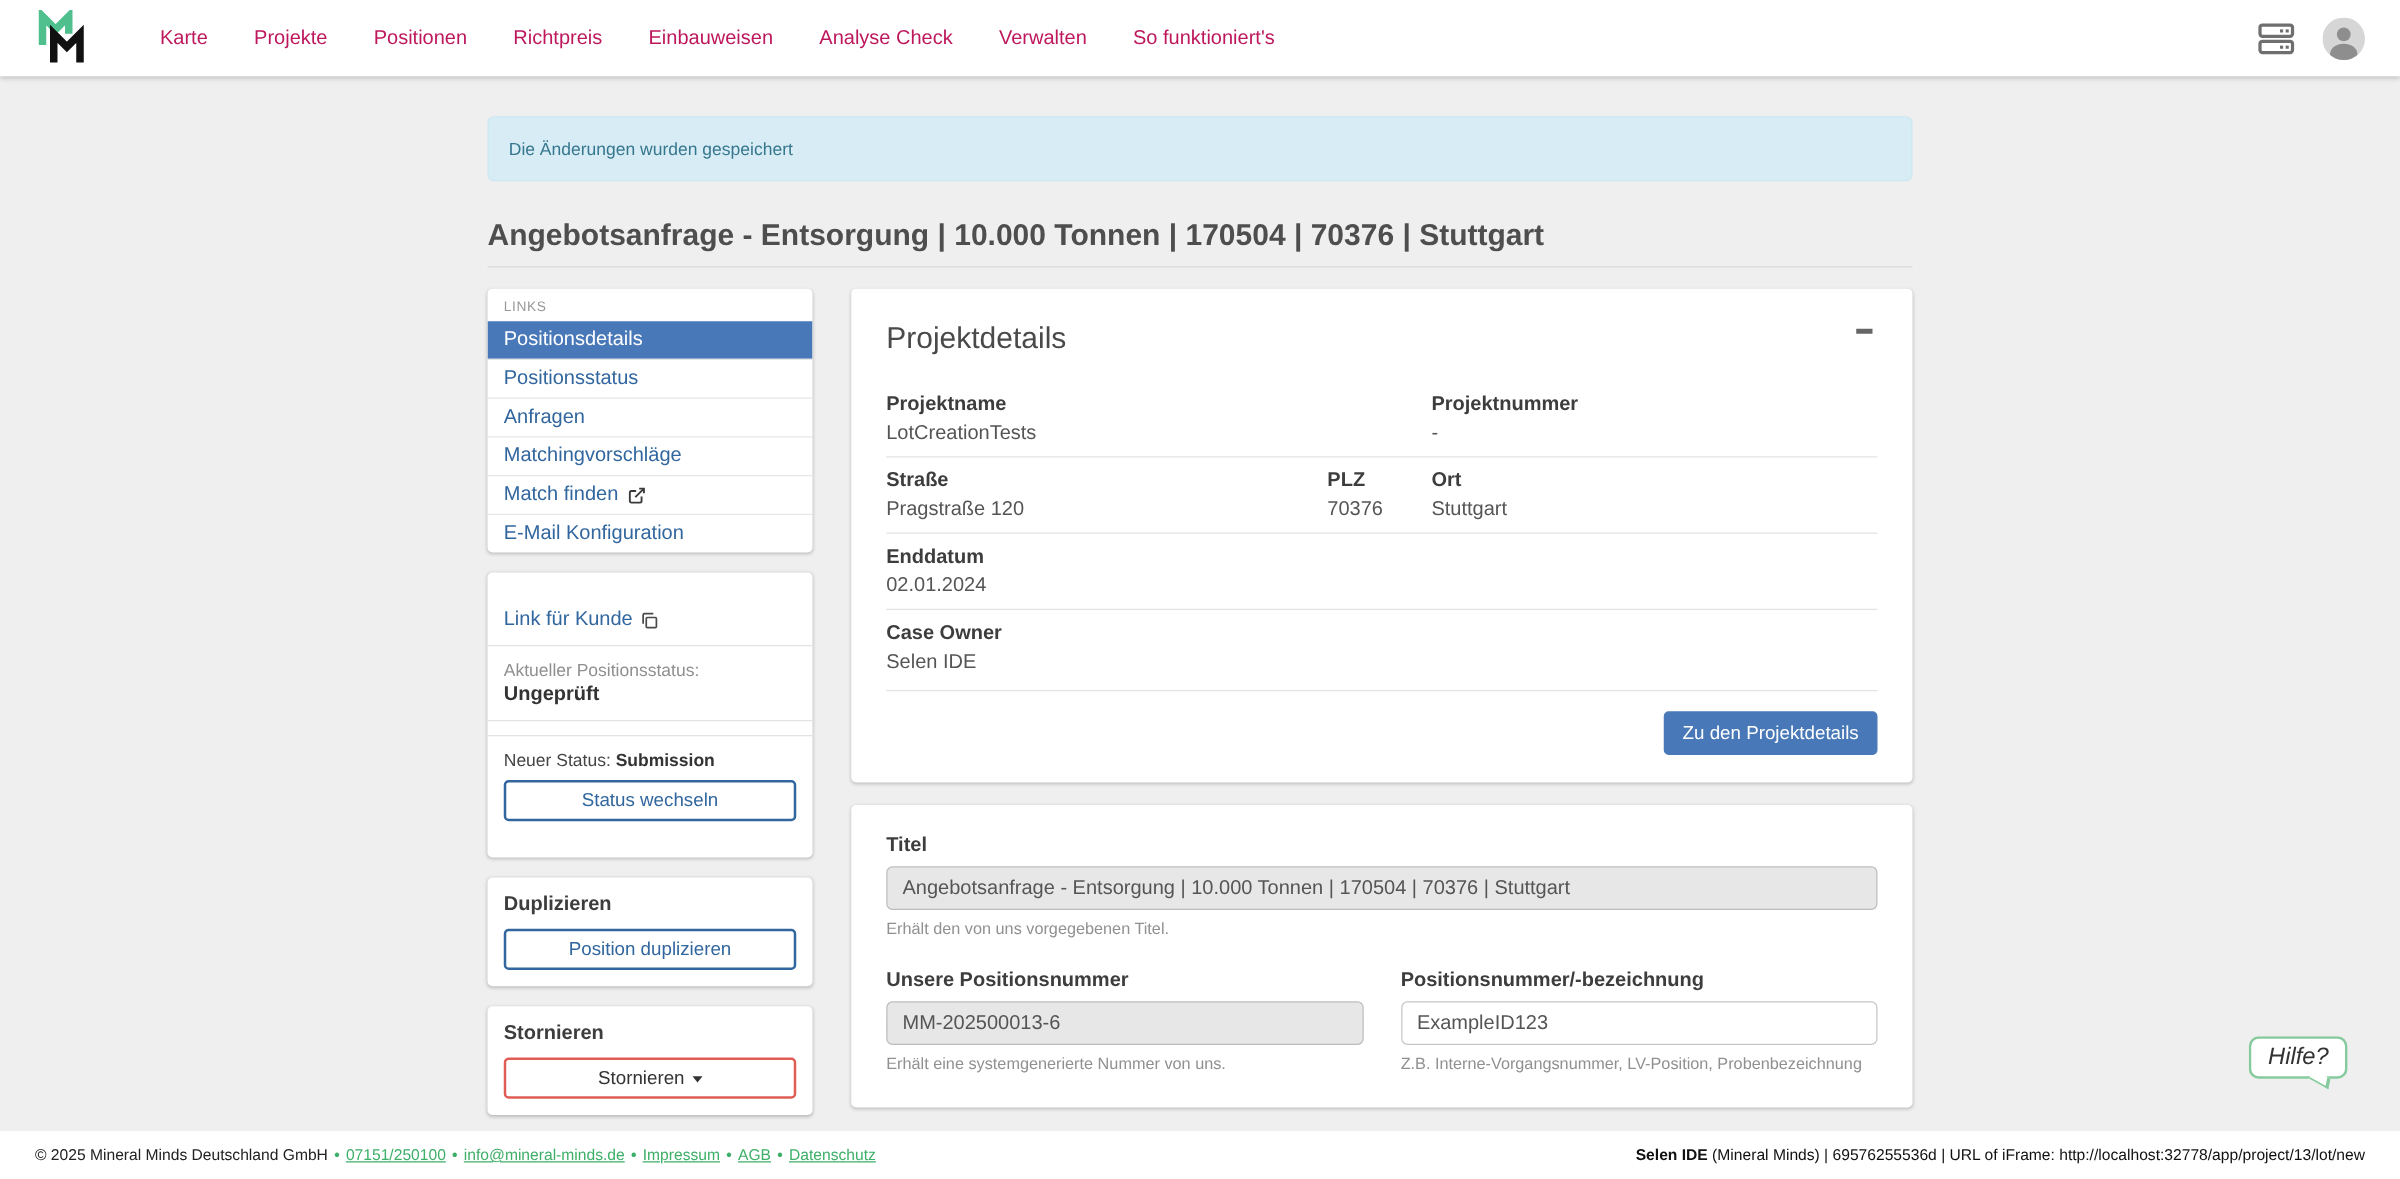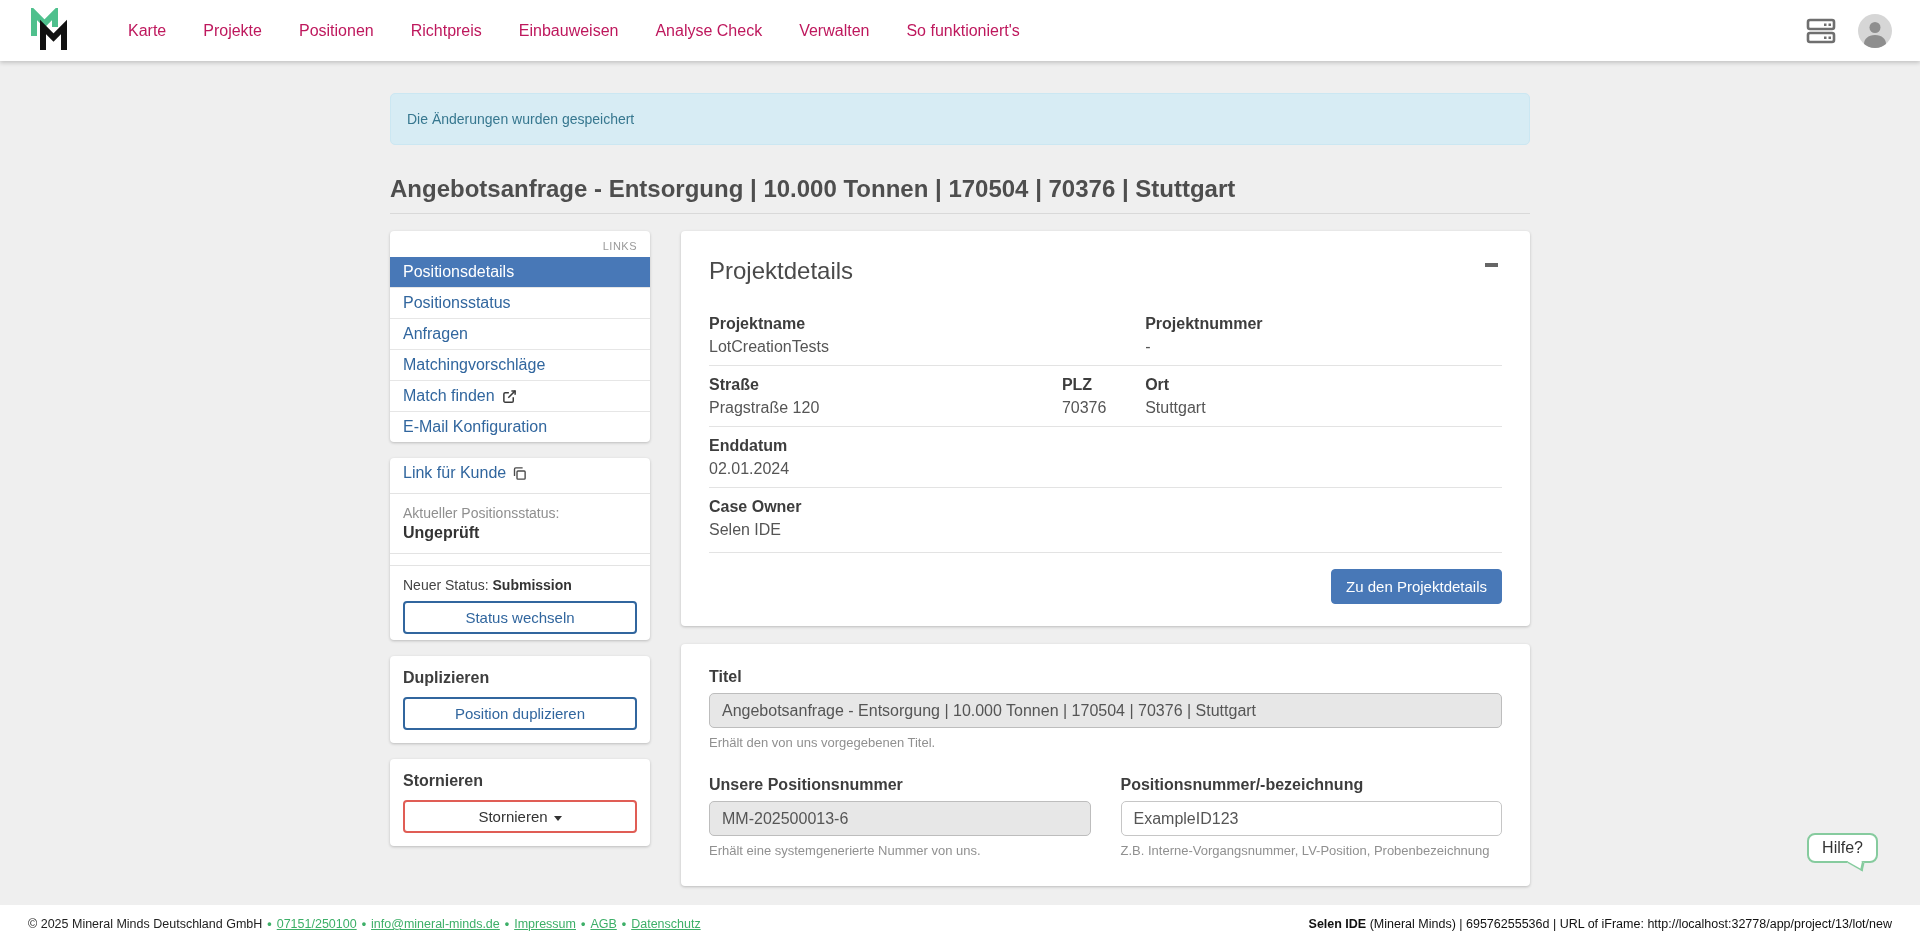--- a/index.html
+++ b/index.html
@@ -21,29 +21,29 @@
     border-radius:5px; padding:17px 16px; font-size:14px; }
   .page-title { margin-top:30px; font-size:24px; font-weight:700; color:#4e4e4e; }
   .title-rule { border:none; border-top:1px solid #d9d9d9; margin-top:10px; }
 
   .columns { display:flex; gap:31px; margin-top:17px; align-items:flex-start; }
   .sidebar { width:260px; flex:0 0 260px; }
   .main { flex:1; min-width:0; }
   .card { background:#fff; border-radius:4px; box-shadow:0 1px 3px rgba(0,0,0,.22); }
 
   
-  .links-card { overflow:hidden;text-align:right; }
+  .links-card { overflow:hidden; }
   .links-header { font-size:11px; letter-spacing:.5px; color:#9a9a9a; padding:9px 13px 5px; }
   .side-item { display:flex; align-items:center; gap:7px; padding:6px 13px;
     font-size:16px; font-weight:500; color:#31669e; border-top:1px solid #e6e6e6; cursor:pointer; }
   .side-item.active { background:#4878b7; color:#fff; border-top-color:#4878b7; }
   .side-item svg { flex:0 0 auto; }
 
   
-  .status-card { margin-top:16px; padding:6px 0; }
+  .status-card { margin-top:16px; padding:29px 0; }
   .status-pad { padding:0 13px; }
   .status-link { display:inline-flex; align-items:center; gap:6px; color:#31669e;
     font-size:16px; font-weight:500; cursor:pointer; }
   .status-divider { border:none; border-top:1px solid #e3e3e3; margin:11px 0; }
   .muted-label { color:#8f8f8f; font-size:14px; }
   .status-value { font-size:16px; font-weight:700; color:#333; margin-top:3px; }
   .new-status { font-size:14px; color:#444; margin-bottom:8px; }
   .new-status b { color:#333; }
   .btn { display:block; width:100%; border-radius:4px; font-size:15px; cursor:pointer;
     font-family:"Liberation Sans", sans-serif; padding:6px 10px; text-align:center; }
@@ -84,22 +84,22 @@
   .text-input { width:100%; height:35px; border:1px solid #c6c6c6; border-radius:5px;
     padding:0 12px; font-size:16px; color:#555; background:#fff;
     font-family:"Liberation Sans", sans-serif; }
   .text-input:disabled { background:#e7e7e7; border-color:#bdbdbd; color:#555; }
   .helper { font-size:13px; color:#909090; margin-top:7px; }
   .form-row { display:flex; gap:30px; margin-top:26px; }
   .form-col { flex:1; min-width:0; }
 
   
   .help-bubble { position:fixed; right:42px; bottom:80px; background:#fff;
-    border:2px solid #86cb9e; border-radius:8px; padding:4px 13px; font-size:16px;
-    color:#333; cursor:pointer; z-index:30; }
+    border:2px solid #86cb9e; border-radius:8px; padding:4px 13px; font-size:19px;
+    color:#333; cursor:pointer; z-index:30;font-style:italic; }
   .help-bubble::after { content:""; position:absolute; right:14px; bottom:-8px;
     width:10px; height:10px; background:#fff; border-right:2px solid #86cb9e;
     border-bottom:2px solid #86cb9e; transform:skewX(38deg) rotate(45deg); }
 
   
   .footer { position:fixed; left:0; right:0; bottom:0; height:38px; background:#fff;
     z-index:25; display:flex; align-items:center; justify-content:space-between;
     padding:0 28px; font-size:12.5px; color:#222; }
   .footer-left { display:flex; align-items:flex-start; gap:5px; white-space:nowrap; }
   .footer-sep { color:#3daf68; font-weight:700; }

